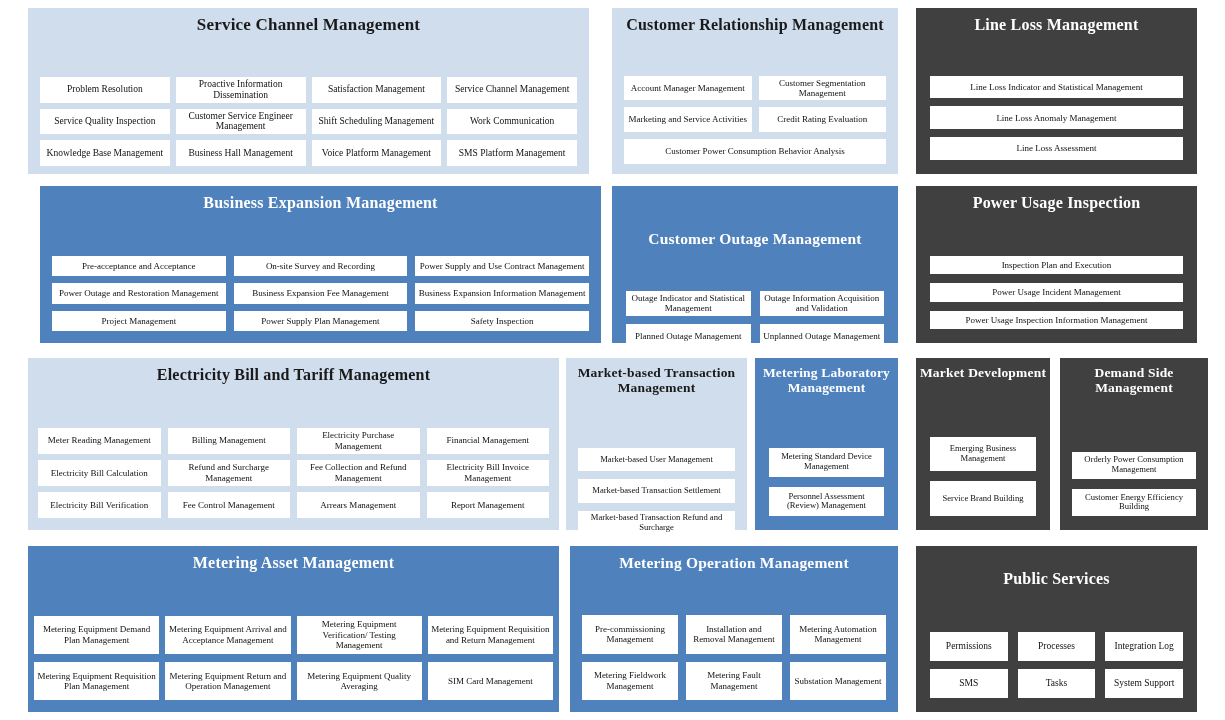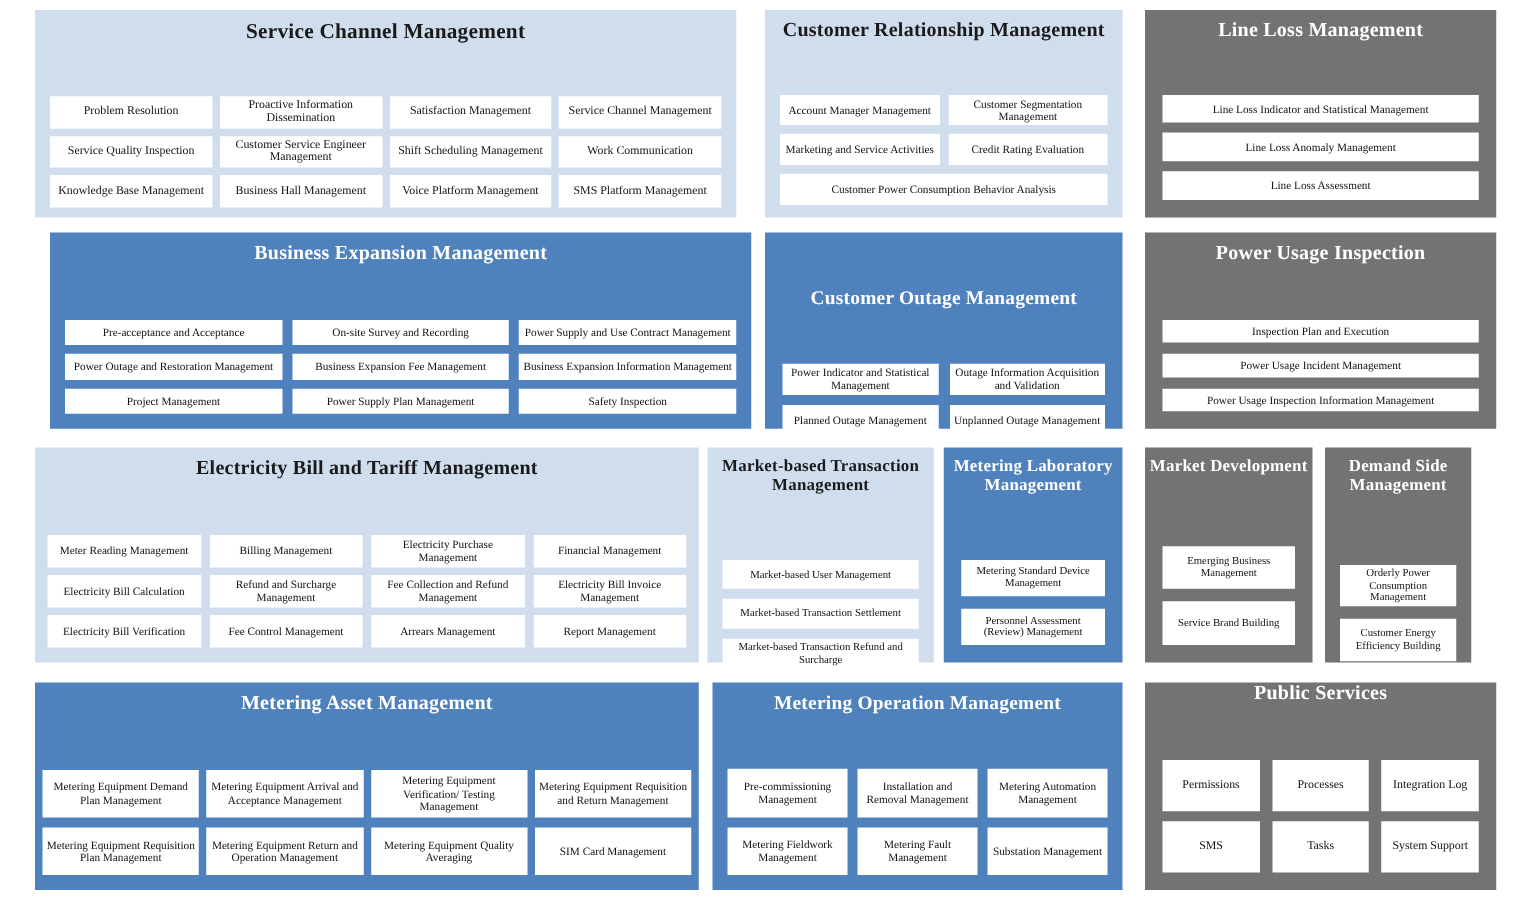--- a/index.html
+++ b/index.html
@@ -14,21 +14,21 @@
 
   .panel{
     position:absolute;
     box-sizing:border-box;
     display:flex;
     flex-direction:column;
     align-items:center;
   }
   .panel.light{background:#cfdded;}
   .panel.blue{background:#4f81bd;}
-  .panel.green{background:#737373;}
+  .panel.green{background:#404040;}
 
   .panel-title{
     width:100%;
     text-align:center;
     font-weight:bold;
     line-height:1.1;
     letter-spacing:.2px;
     box-sizing:border-box;
   }
   .panel.light>.panel-title{color:#1a1a1a;}
@@ -164,21 +164,21 @@
         </div>
         <div class="cell" style="font-size: 9px;">
           <span>Safety Inspection</span>
         </div>
       </div>
     </div>
     <div class="panel blue" style="left: 612px; top: 186px; width: 286px; height: 157px;">
       <div class="panel-title" style="font-size: 15.5px; padding-top: 8px; margin-top: 36px;">Customer Outage Management</div>
       <div class="grid" style="grid-template-columns: repeat(2, 1fr); grid-auto-rows: 1fr; gap: 8px 9px; padding: 44px 14px 14px; height: 157px;">
         <div class="cell" style="font-size: 9px;">
-          <span>Power Indicator and Statistical Management</span>
+          <span>Outage Indicator and Statistical Management</span>
         </div>
         <div class="cell" style="font-size: 9px;">
           <span>Outage Information Acquisition and Validation</span>
         </div>
         <div class="cell" style="font-size: 9px;">
           <span>Planned Outage Management</span>
         </div>
         <div class="cell" style="font-size: 9px;">
           <span>Unplanned Outage Management</span>
         </div>
@@ -268,21 +268,21 @@
       <div class="panel-title" style="font-size: 13.5px; padding-top: 8px;">Market Development</div>
       <div class="grid" style="grid-template-columns: repeat(1, 1fr); grid-auto-rows: 1fr; gap: 10px 6px; padding: 56px 14px 14px; height: 172px;">
         <div class="cell" style="font-size: 8.6px;">
           <span>Emerging Business Management</span>
         </div>
         <div class="cell" style="font-size: 8.6px;">
           <span>Service Brand Building</span>
         </div>
       </div>
     </div>
-    <div class="panel green" style="left: 1060px; top: 358px; width: 117px; height: 172px;">
+    <div class="panel green" style="left: 1060px; top: 358px; width: 148px; height: 172px;">
       <div class="panel-title" style="font-size: 13.5px; padding-top: 8px;">Demand Side Management</div>
       <div class="grid" style="grid-template-columns: repeat(1, 1fr); grid-auto-rows: 1fr; gap: 10px 6px; padding: 56px 12px 14px; height: 172px;">
         <div class="cell" style="font-size: 8.6px;">
           <span>Orderly Power Consumption Management</span>
         </div>
         <div class="cell" style="font-size: 8.6px;">
           <span>Customer Energy Efficiency Building</span>
         </div>
       </div>
     </div>
@@ -332,21 +332,21 @@
         </div>
         <div class="cell" style="font-size: 9px;">
           <span>Metering Fault Management</span>
         </div>
         <div class="cell" style="font-size: 9px;">
           <span>Substation Management</span>
         </div>
       </div>
     </div>
     <div class="panel green" style="left: 916px; top: 546px; width: 281px; height: 166px;">
-      <div class="panel-title" style="font-size: 16px; padding-top: 0;">Public Services</div>
+      <div class="panel-title" style="font-size: 16px; padding-top: 24px;">Public Services</div>
       <div class="grid" style="grid-template-columns: repeat(3, 1fr); grid-auto-rows: 1fr; gap: 8px 10px; padding: 44px 14px 14px; height: 166px;">
         <div class="cell" style="font-size: 9.5px;">
           <span>Permissions</span>
         </div>
         <div class="cell" style="font-size: 9.5px;">
           <span>Processes</span>
         </div>
         <div class="cell" style="font-size: 9.5px;">
           <span>Integration Log</span>
         </div>

